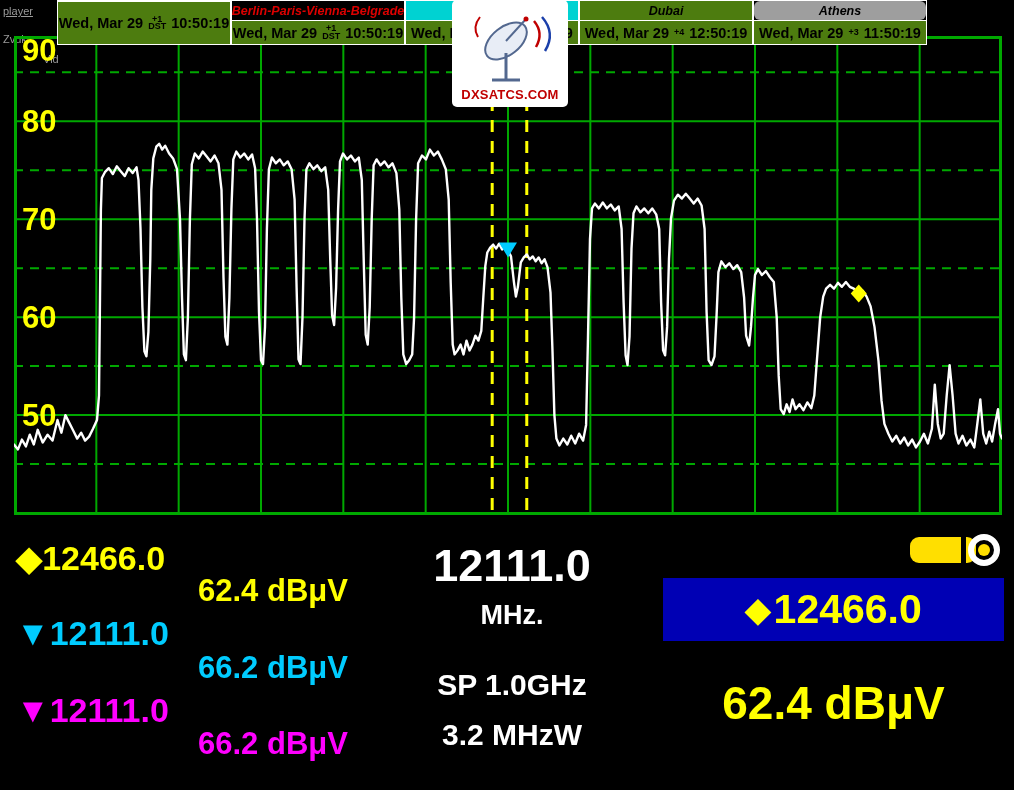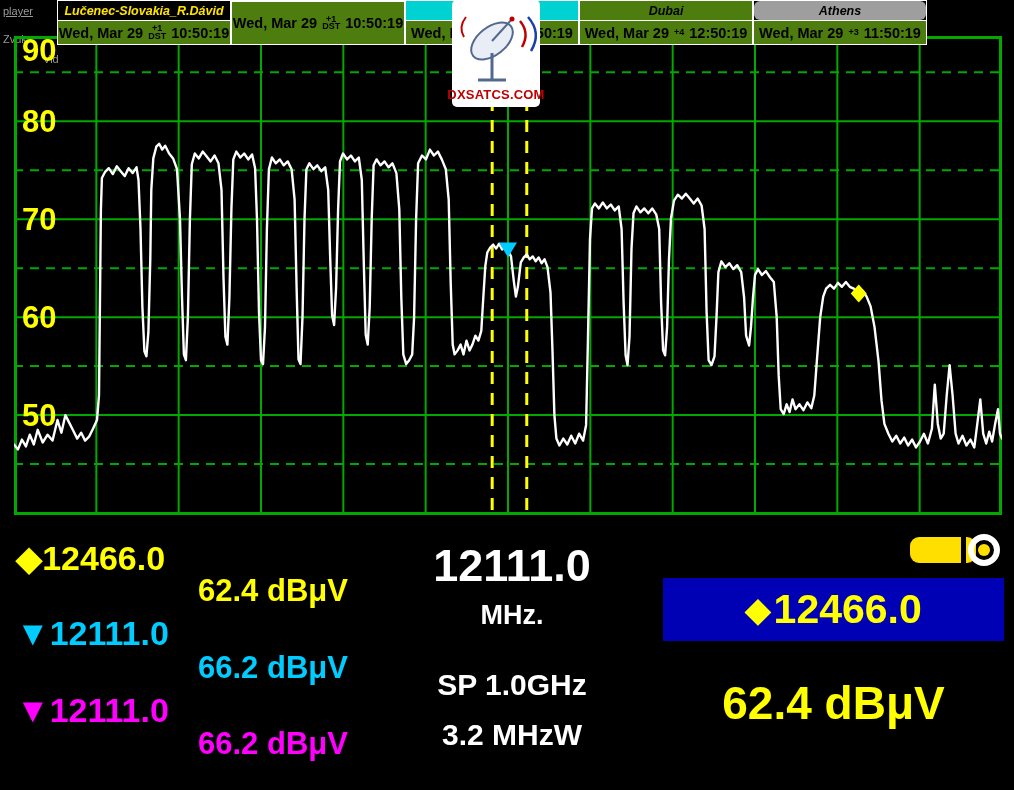--- a/index.html
+++ b/index.html
@@ -17,21 +17,21 @@
   .clock-cell { flex:1 1 0; min-width:0; display:flex; flex-direction:column; border:1px solid #fff; }
   .clock-city { height:19px; display:flex; align-items:center; justify-content:center;
                 font-size:12.5px; font-weight:bold; font-style:italic; white-space:nowrap; overflow:hidden; }
   .clock-time { flex:1; background:#4d7c0f; color:#000; display:flex; align-items:center; justify-content:center;
                 gap:5px; font-size:14.5px; font-weight:bold; white-space:nowrap; border-top:1px solid #fff; }
   .tzblock { display:flex; flex-direction:column; align-items:center; line-height:7.5px; font-size:9px; font-weight:bold; }
 
   .chart-area { position:absolute; left:14px; top:36px; width:988px; height:479px; z-index:1; }
   .chart-area svg { display:block; width:988px; height:479px; }
 
-  .logo { position:absolute; left:452px; top:0; width:88px; height:107px; background:#fff;
+  .logo { position:absolute; left:452px; top:0; width:116px; height:107px; background:#fff;
           border-radius:5px; z-index:6; display:flex; flex-direction:column; align-items:center;
           justify-content:flex-end; padding:3px 2px 5px 2px; }
   .logo-text { color:#c00000; font-weight:bold; font-size:13px; letter-spacing:0.2px; }
 
   .ro { position:absolute; font-weight:bold; white-space:nowrap; z-index:3; }
   #m1f { left:16px;  top:538px; font-size:34px; }
   #m1l { left:198px; top:573px; font-size:31px; }
   #m2f { left:16px;  top:614px; font-size:34px; }
   #m2l { left:198px; top:650px; font-size:31px; }
   #m3f { left:16px;  top:691px; font-size:34px; }
@@ -54,31 +54,31 @@
 <body>
 
 <div class="screen">
 
   <span class="side-label" id="player-label">player</span>
   <span class="side-label" id="zvuk-label">Zvuk</span>
   <span class="side-label" id="vid-label">Vid</span>
 
   <div class="clockbar" id="clockbar">
       <div class="clock-cell">
-        <div class="clock-city" style="background: rgb(0, 0, 0); color: rgb(255, 228, 0);">Lučenec-Slovakia_R.Dávid</div>
         <div class="clock-time">
           <span>Wed, Mar 29</span>
           <span class="tzblock">
             <span>+1</span>
             <span>DST</span>
           </span>
           <span>10:50:19</span>
         </div>
       </div>
       <div class="clock-cell">
+        <div class="clock-city" style="background: rgb(0, 0, 0); color: rgb(221, 0, 0);">Berlin-Paris-Vienna-Belgrade</div>
         <div class="clock-time">
           <span>Wed, Mar 29</span>
           <span class="tzblock">
             <span>+1</span>
             <span>DST</span>
           </span>
           <span>10:50:19</span>
         </div>
       </div>
       <div class="clock-cell">

